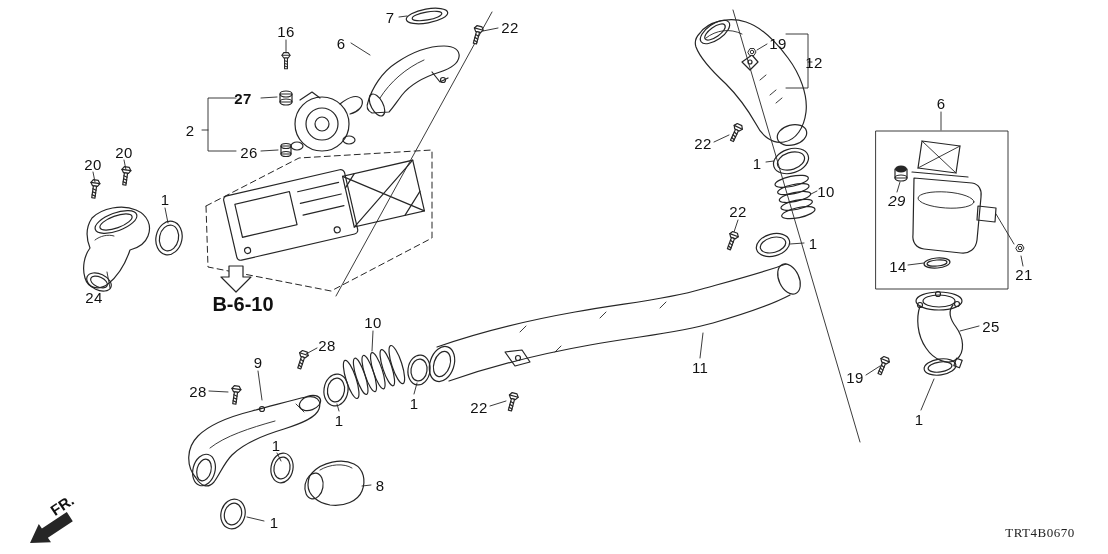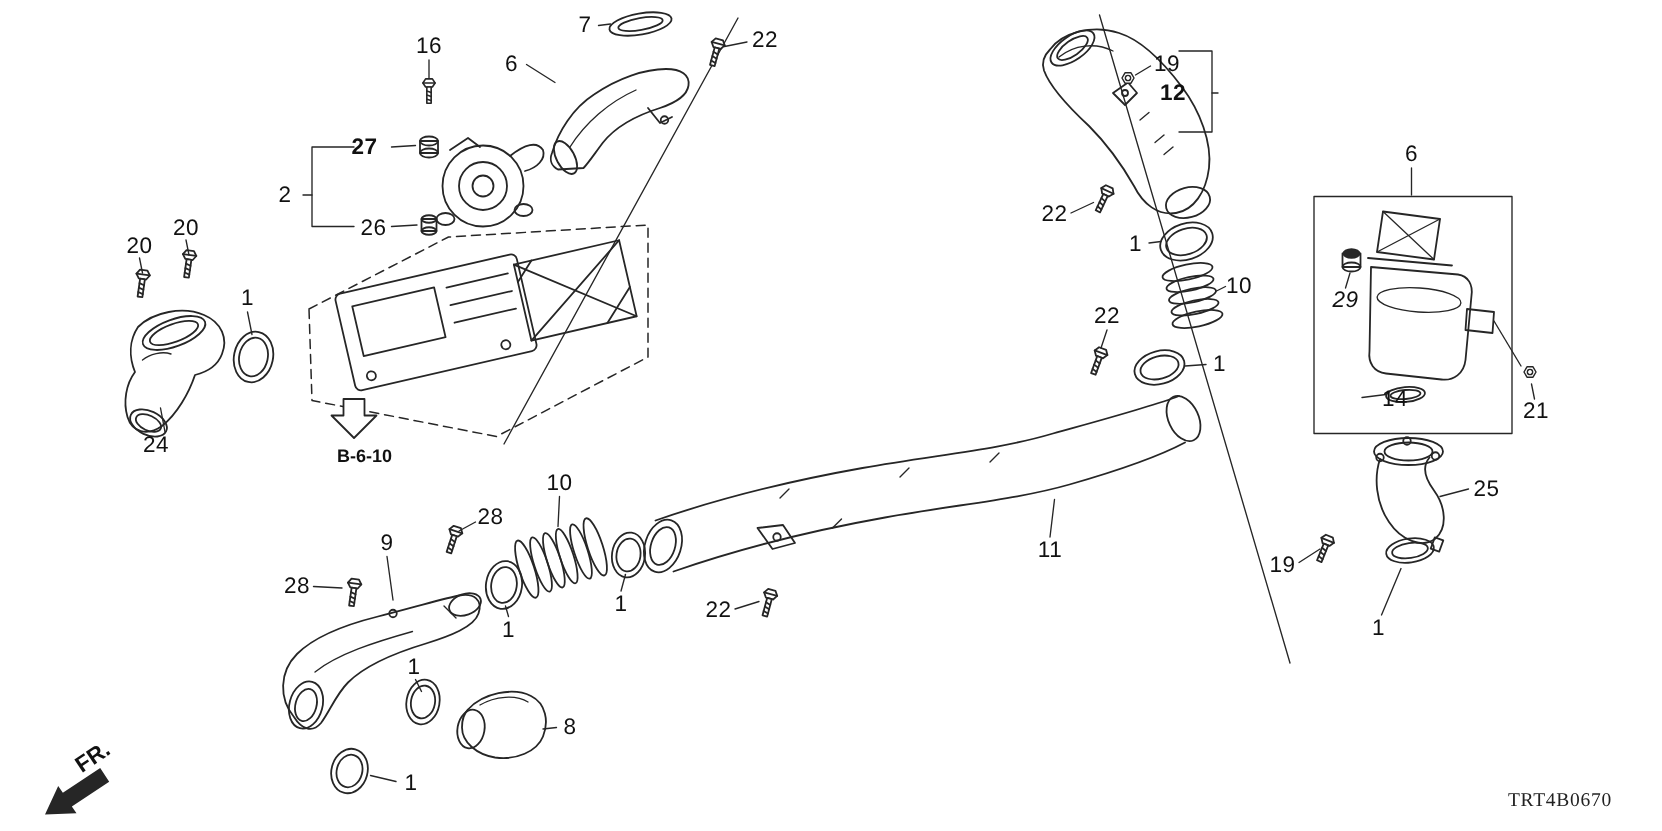--- a/index.html
+++ b/index.html
@@ -15,21 +15,21 @@
   #drawing .filld{fill:#262626;stroke:none;}
   #drawing .thin{stroke-width:0.9;}
   #drawing .dash{stroke-dasharray:6 4;stroke-width:1;}
   #callout-layer{position:absolute;left:0;top:0;width:100%;height:100%;pointer-events:none;}
   .callout{
     position:absolute;transform:translate(-50%,-50%);
     font-size:15px;color:#111;white-space:nowrap;letter-spacing:0.3px;
   }
   .ref-label{
     position:absolute;transform:translate(-50%,-50%);
-    font-size:12px;font-weight:bold;color:#111;white-space:nowrap;
+    font-size:20px;font-weight:bold;color:#111;white-space:nowrap;
   }
   .fr-label{
     position:absolute;transform:translate(-50%,-50%) rotate(-34deg);
     font-size:15px;font-weight:bold;color:#111;
   }
   .code-label{
     position:absolute;transform:translate(-50%,-50%);
     font-size:13px;color:#222;letter-spacing:0.5px;
   }
 </style>
@@ -293,37 +293,37 @@
       <polygon class="filld" points="30,543 38.8,524 41.9,528.5 66.8,512 72.8,521.2 47.9,537.7 51,542.2"></polygon>
     </g>
   </svg>
 
   <div id="callout-layer">
       <span class="callout" style="left: 286px; top: 31px;">16</span>
       <span class="callout" style="left: 390px; top: 17px;">7</span>
       <span class="callout" style="left: 510px; top: 27px;">22</span>
       <span class="callout" style="left: 341px; top: 43px;">6</span>
       <span class="callout" style="left: 778px; top: 43px;">19</span>
-      <span class="callout" style="left: 782px; top: 62px; font-weight: bold;">12</span>
+      <span class="callout" style="left: 814px; top: 62px;">12</span>
       <span class="callout" style="left: 243px; top: 98px; font-weight: bold;">27</span>
       <span class="callout" style="left: 941px; top: 103px;">6</span>
       <span class="callout" style="left: 190px; top: 130px;">2</span>
       <span class="callout" style="left: 703px; top: 143px;">22</span>
       <span class="callout" style="left: 249px; top: 152px;">26</span>
       <span class="callout" style="left: 124px; top: 152px;">20</span>
       <span class="callout" style="left: 757px; top: 163px;">1</span>
       <span class="callout" style="left: 93px; top: 164px;">20</span>
       <span class="callout" style="left: 826px; top: 191px;">10</span>
       <span class="callout" style="left: 165px; top: 199px;">1</span>
       <span class="callout" style="left: 897px; top: 200px; font-style: italic;">29</span>
       <span class="callout" style="left: 738px; top: 211px;">22</span>
       <span class="callout" style="left: 813px; top: 243px;">1</span>
-      <span class="callout" style="left: 898px; top: 266px; margin-left: 32px;">14</span>
+      <span class="callout" style="left: 898px; top: 266px;">14</span>
       <span class="callout" style="left: 1024px; top: 274px;">21</span>
-      <span class="callout" style="left: 104px; top: 297px;">24</span>
+      <span class="callout" style="left: 94px; top: 297px;">24</span>
       <span class="callout" style="left: 373px; top: 322px;">10</span>
       <span class="callout" style="left: 991px; top: 326px;">25</span>
       <span class="callout" style="left: 327px; top: 345px;">28</span>
       <span class="callout" style="left: 258px; top: 362px;">9</span>
       <span class="callout" style="left: 700px; top: 367px;">11</span>
       <span class="callout" style="left: 855px; top: 377px;">19</span>
       <span class="callout" style="left: 198px; top: 391px;">28</span>
       <span class="callout" style="left: 414px; top: 403px;">1</span>
       <span class="callout" style="left: 479px; top: 407px;">22</span>
       <span class="callout" style="left: 339px; top: 420px;">1</span>

